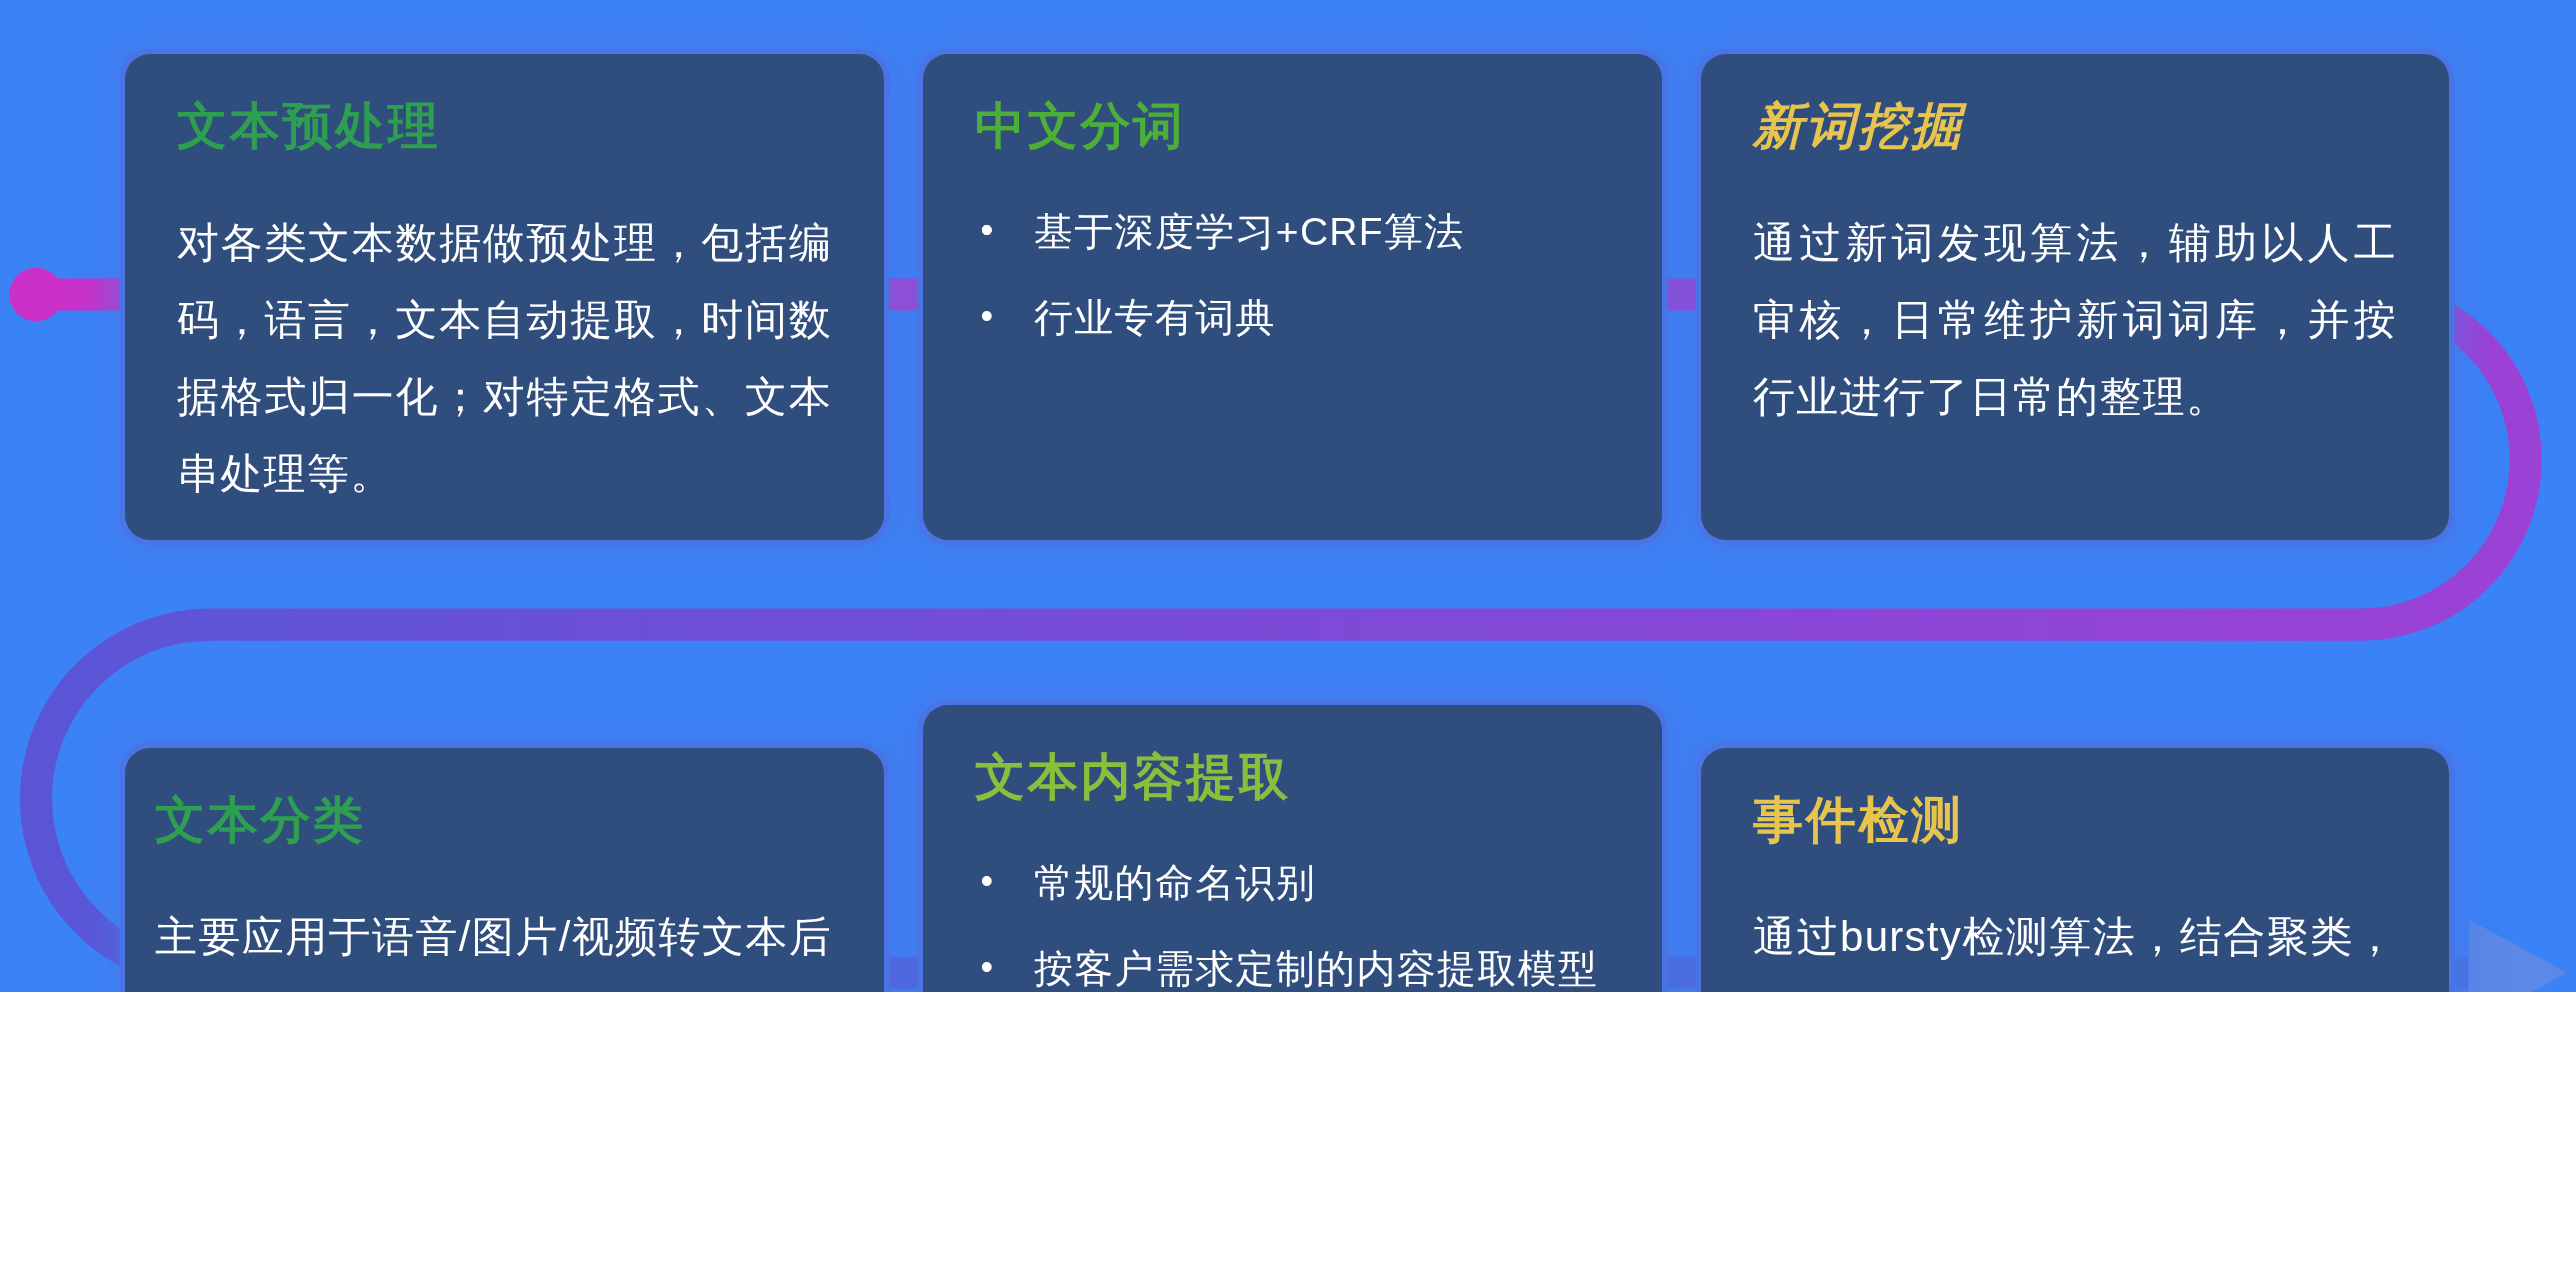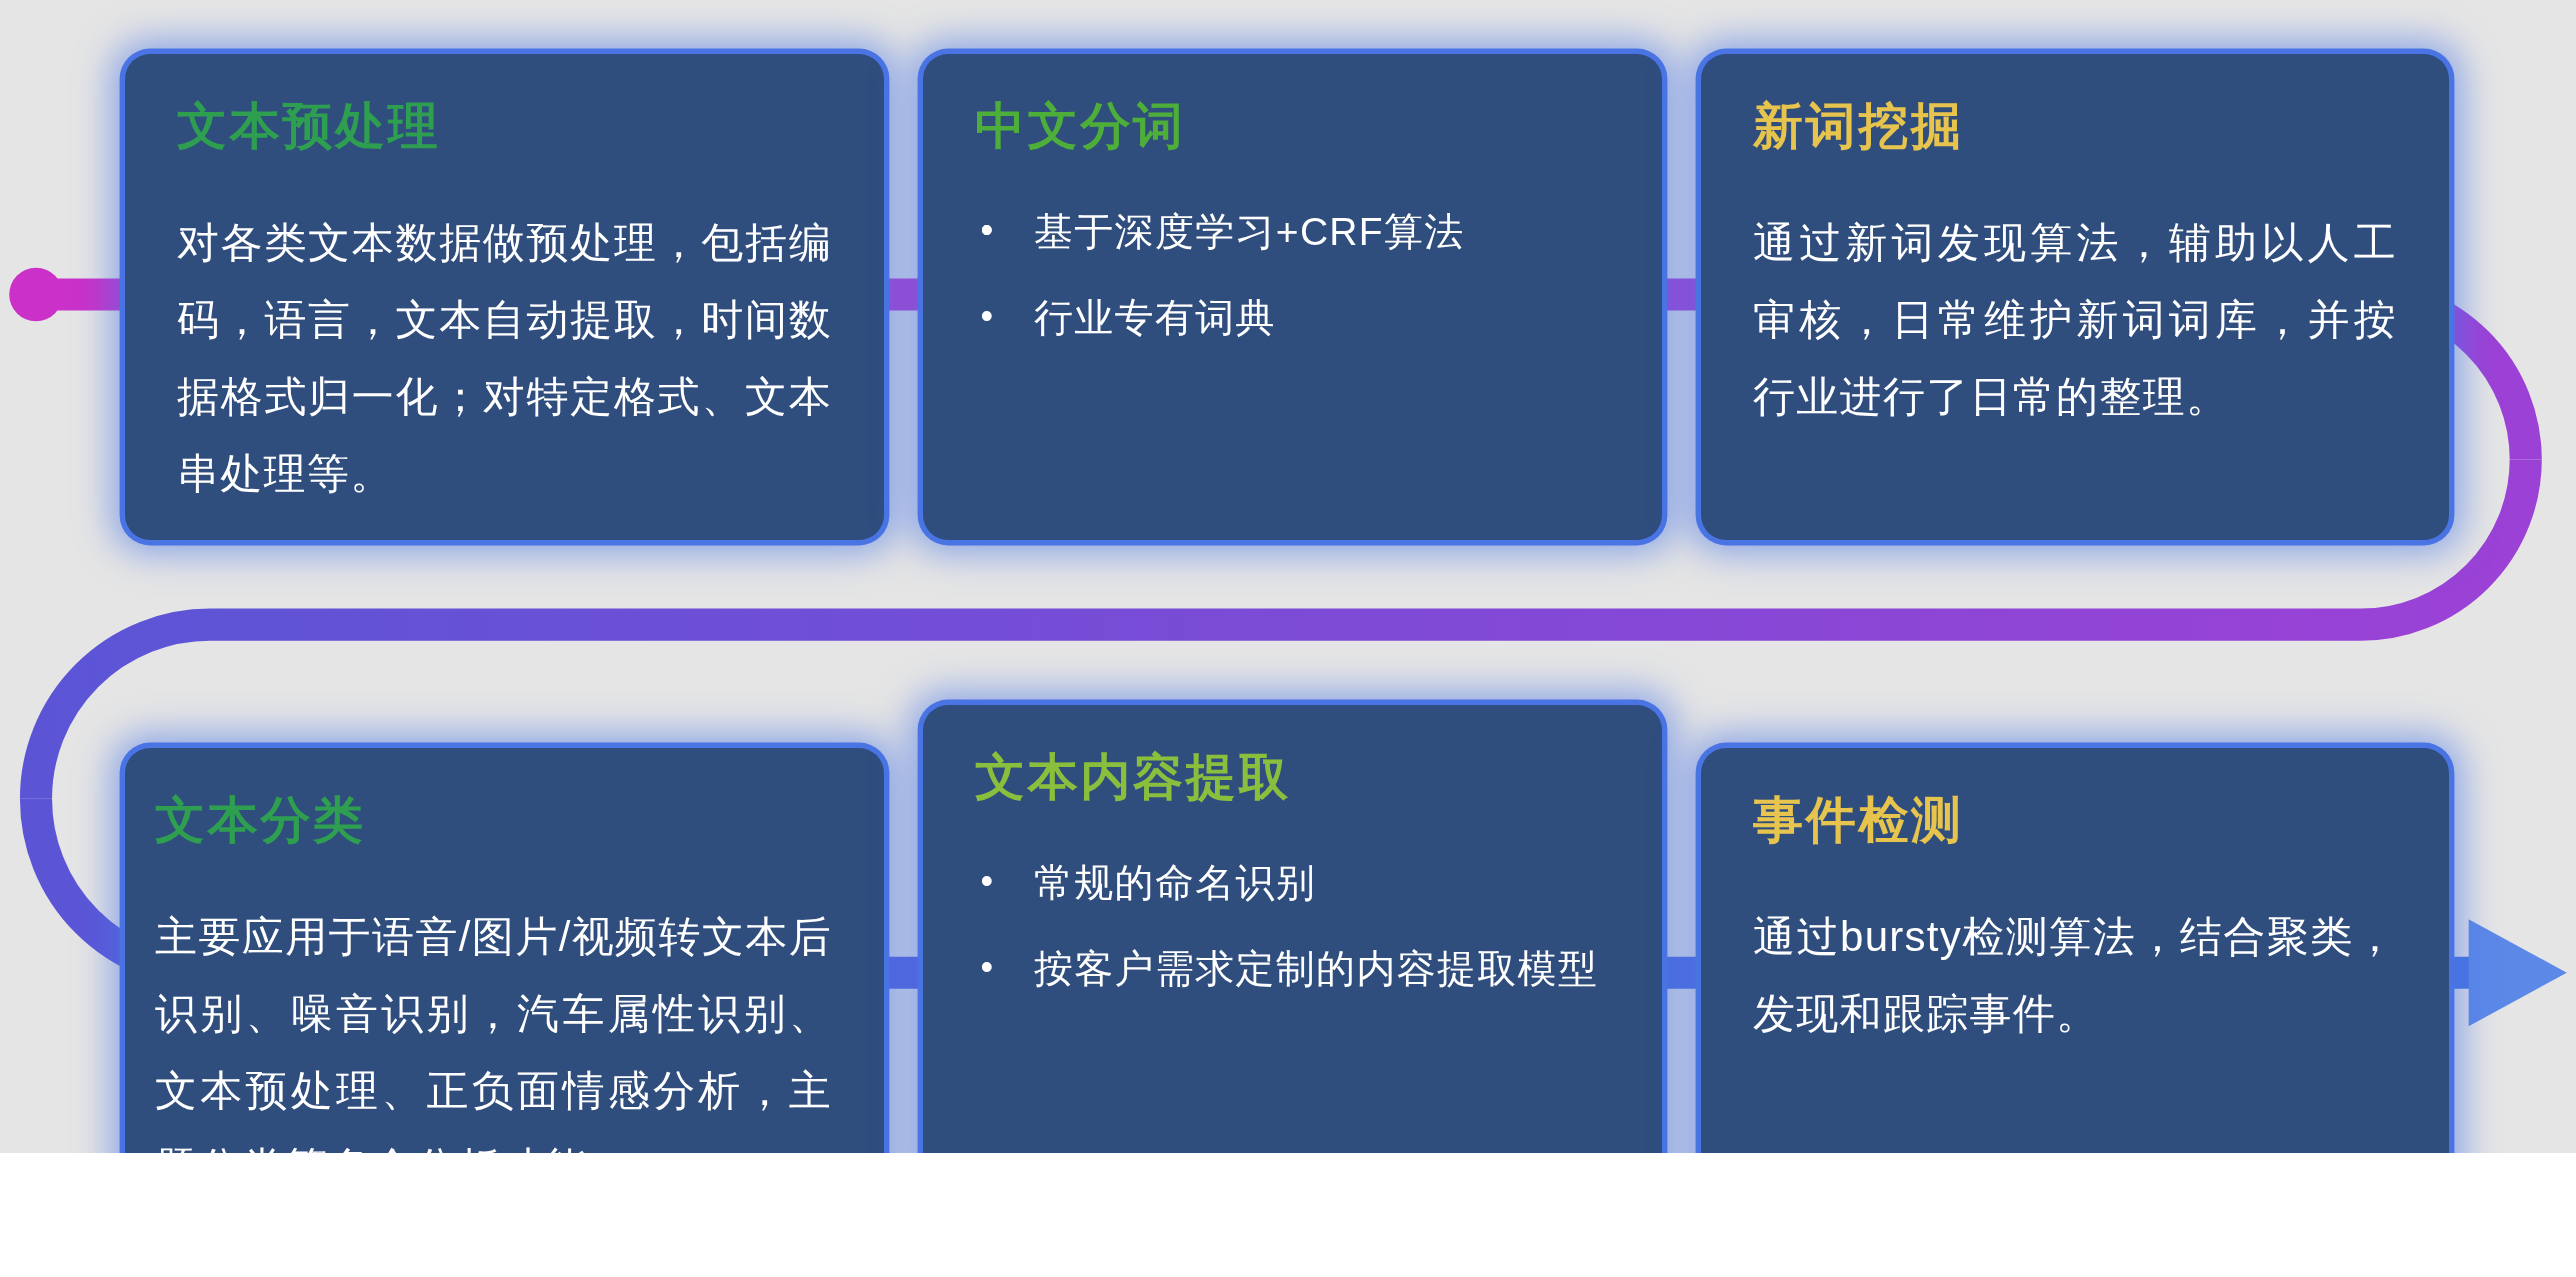--- a/index.html
+++ b/index.html
@@ -3,22 +3,22 @@
 <meta charset="utf-8">
 <style>
   * { margin: 0; padding: 0; box-sizing: border-box; }
   html, body { background: #ffffff; }
   body {
     font-family: "Liberation Sans", "DejaVu Sans", sans-serif;
   }
   .canvas {
     position: relative;
     width: 2576px;
-    height: 1153px;
-    background: #e5e5e5;
+    height: 992px;
+    background: #3b82f6;
     overflow: hidden;
   }
   .pipeline {
     position: absolute;
     left: 0; top: 0;
     width: 2576px;
     height: 1277px;
     z-index: 0;
   }
   .card {
@@ -106,21 +106,21 @@
         <span>基于深度学习+CRF算法</span>
       </li>
       <li>
         <span class="marker">•</span>
         <span>行业专有词典</span>
       </li>
     </ul>
   </div>
 
   <div class="card" style="left:1701px; top:54px; width:748px; height:486px;">
-    <h2 class="card-title" style="color: rgb(231, 196, 78);">新词挖掘</h2>
+    <h2 class="card-title" style="color: rgb(231, 196, 78); font-style: italic;">新词挖掘</h2>
     <p class="card-body">通过新词发现算法，辅助以人工审核，日常维护新词词库，并按行业进行了日常的整理。</p>
   </div>
 
   <div class="card" style="left:125px; top:748px; width:759px; height:493px;padding-left:30px;">
     <h2 class="card-title" style="color: rgb(46, 158, 80);">文本分类</h2>
     <p class="card-body">主要应用于语音/图片/视频转文本后识别、噪音识别，汽车属性识别、文本预处理、正负面情感分析，主题分类等多个分析功能。</p>
   </div>
 
   <div class="card" style="left:923px; top:705px; width:739px; height:493px;">
     <h2 class="card-title" style="color: rgb(138, 191, 62);">文本内容提取</h2>

